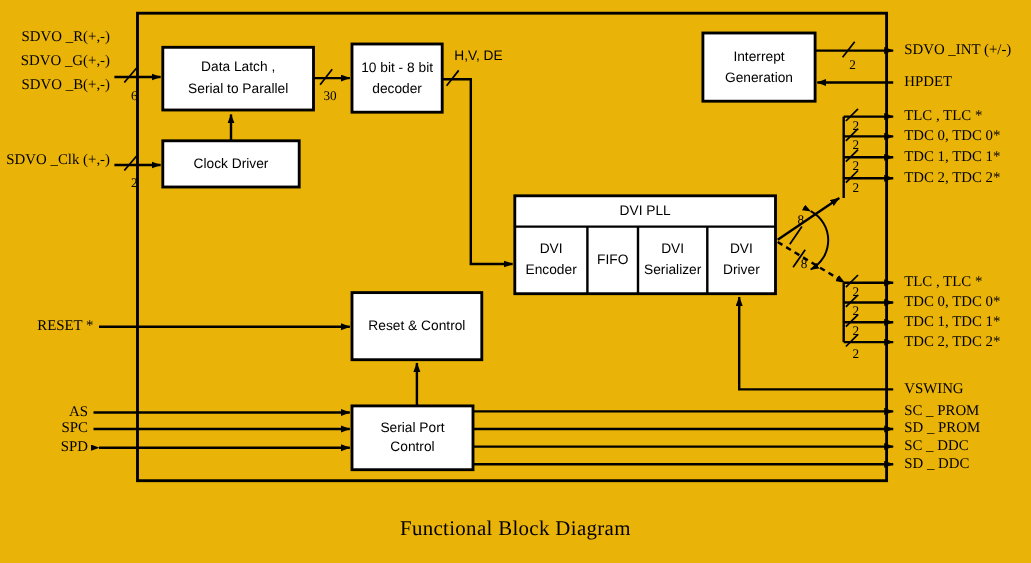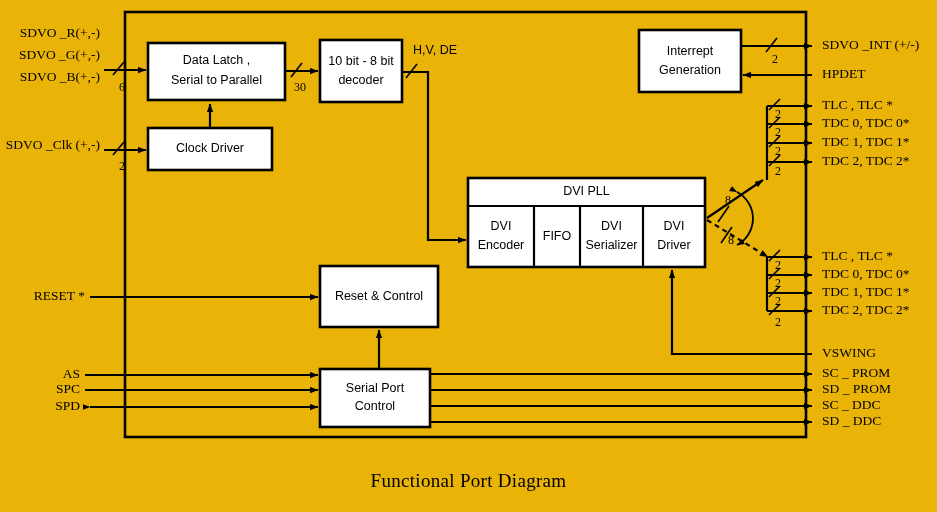--- a/index.html
+++ b/index.html
@@ -277,15 +277,15 @@
 
       <path class="wire" marker-end="url(#arr)" d="M430,406 L812,406"></path>
       <text class="lbl-pin lbl-pin-l" x="822" y="406">SC _ DDC</text>
 
       <path class="wire" marker-end="url(#arr)" d="M430,422 L812,422"></path>
       <text class="lbl-pin lbl-pin-l" x="822" y="422">SD _ DDC</text>
     </g>
 
   </svg>
 
-  <div class="caption">Functional Port Diagram</div>
+  <div class="caption">Functional Block Diagram</div>
 
 </div>
 
 </body></html>

